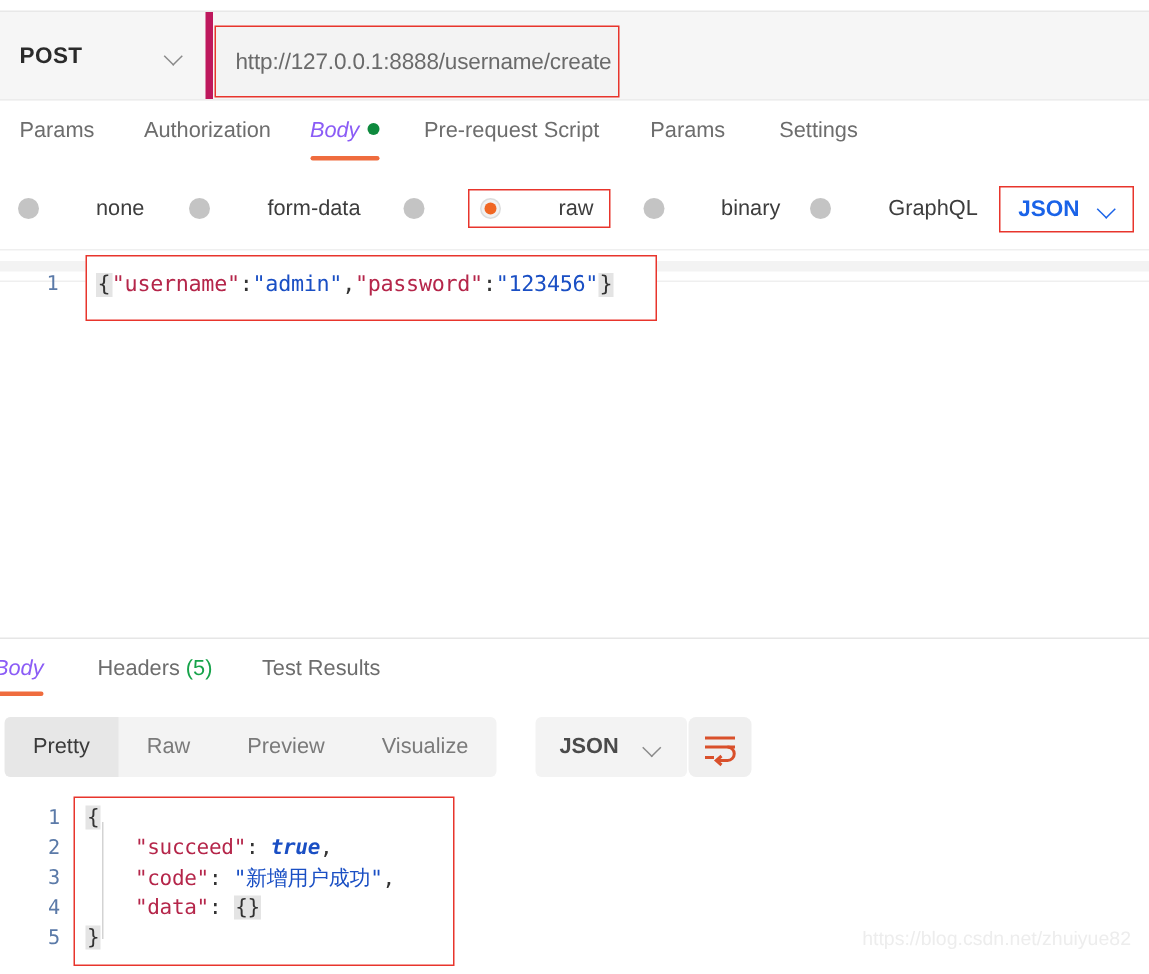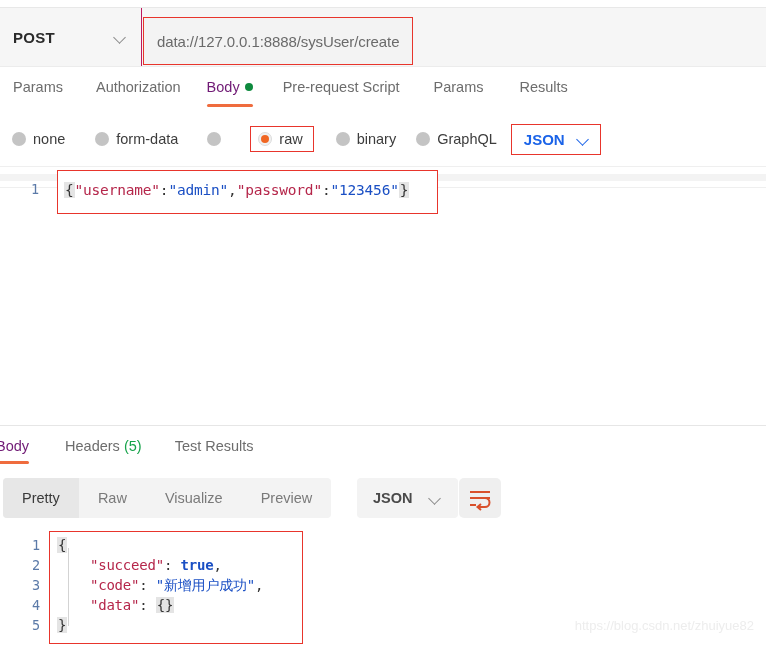--- a/index.html
+++ b/index.html
@@ -42,21 +42,21 @@
     left: 0;
     top: 0;
     width: 142px;
     height: 58px;
     display: flex;
     align-items: center;
     justify-content: space-between;
     padding: 0 14px 0 13px;
     box-sizing: border-box;
     background: #f6f6f6;
-    border-right: 1px solid #be185d;
+    border-right: 5px solid #be185d;
     cursor: pointer;
   }
   .method-label {
     font-size: 15px;
     font-weight: bold;
     color: #2b2b2b;
     letter-spacing: .3px;
   }
   .chev {
     width: 13px;
@@ -110,21 +110,22 @@
   }
   .tab {
     position: relative;
     font-size: 14.5px;
     color: #6d6d6d;
     cursor: pointer;
     padding-bottom: 12px;
     white-space: nowrap;
   }
   .tab.active {
-    color: #701a75;
+    color: #8b5cf6;
+    font-style: italic;
   }
   .tab .underline {
     position: absolute;
     left: 0;
     right: 0;
     bottom: 0;
     height: 3px;
     background: #ef6c3e;
     border-radius: 2px;
   }
@@ -149,20 +150,21 @@
     width: 766px;
     height: 42px;
     display: flex;
     align-items: center;
   }
   .radio-item {
     display: flex;
     align-items: center;
     cursor: pointer;
     white-space: nowrap;
+    gap: 31px;
   }
   .radio-circle {
     width: 14px;
     height: 14px;
     border-radius: 50%;
     background: #c4c4c4;
     margin-right: 7px;
     flex: none;
   }
   .radio-circle.sel {
@@ -396,20 +398,21 @@
   .rnum {
     position: absolute;
     font-family: "DejaVu Sans Mono", monospace;
     font-size: 13.5px;
     color: #5b7aa8;
     left: 32px;
   }
   .tk-bool {
     color: #1a4fc4;
     font-weight: bold;
+    font-style: italic;
   }
 
   
   .watermark {
     position: absolute;
     right: 12px;
     bottom: 16px;
     font-size: 13px;
     color: #ededed;
     white-space: nowrap;
@@ -420,31 +423,31 @@
 <body>
 
 <div class="top-divider"></div>
 
 <div class="url-row">
   <div class="method-select">
     <span class="method-label">POST</span>
     <span class="chev"></span>
   </div>
   <div class="url-box">
-    <span class="url-text">data://127.0.0.1:8888/sysUser/create</span>
+    <span class="url-text">http://127.0.0.1:8888/username/create</span>
   </div>
 </div>
 
 <div class="req-tabs" id="request-tabs">
     <div class="tab" style="margin-left: 13px; text-align: center;"><span>Params</span></div>
     <div class="tab" style="margin-left: 33px;"><span>Authorization</span></div>
     <div class="tab active" style="margin-left: 26px;"><span>Body</span><span class="green-dot"></span><span class="underline"></span></div>
     <div class="tab" style="margin-left: 30px;"><span>Pre-request Script</span></div>
     <div class="tab" style="margin-left: 34px;"><span>Params</span></div>
-    <div class="tab" style="margin-left: 36px;"><span>Results</span></div>
+    <div class="tab" style="margin-left: 36px;"><span>Settings</span></div>
   </div>
 
 <div class="body-row" id="body-type-row">
     <div class="radio-item" style="margin-left: 12px;">
       <span class="radio-circle"></span>
       <span class="radio-label">none</span>
     </div>
     <div class="radio-item" style="margin-left: 30px;">
       <span class="radio-circle"></span>
       <span class="radio-label">form-data</span>
@@ -490,24 +493,24 @@
 
 <div class="resp-toolbar">
   <div class="seg-group" id="view-mode-group">
       <div class="seg active">
         <span>Pretty</span>
       </div>
       <div class="seg">
         <span>Raw</span>
       </div>
       <div class="seg">
-        <span>Visualize</span>
+        <span>Preview</span>
       </div>
       <div class="seg">
-        <span>Preview</span>
+        <span>Visualize</span>
       </div>
     </div>
   <div class="json-pill">
     <span class="ptext">JSON</span>
     <span class="chev"></span>
   </div>
   <div class="wrap-btn">
     <svg width="42" height="40" viewBox="0 0 42 40">
       <line x1="11" y1="14" x2="31" y2="14" stroke="#d9502b" stroke-width="2"></line>
       <line x1="11" y1="20" x2="31" y2="20" stroke="#d9502b" stroke-width="2"></line>

